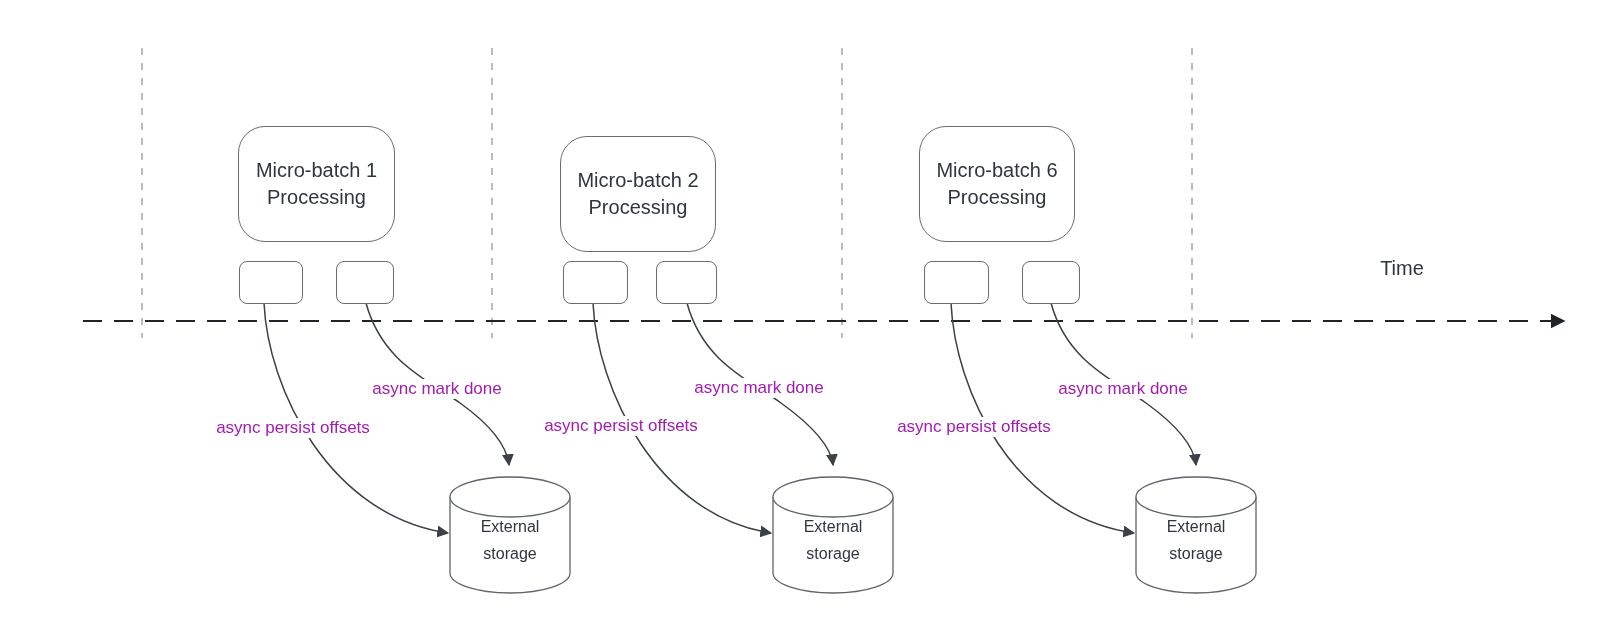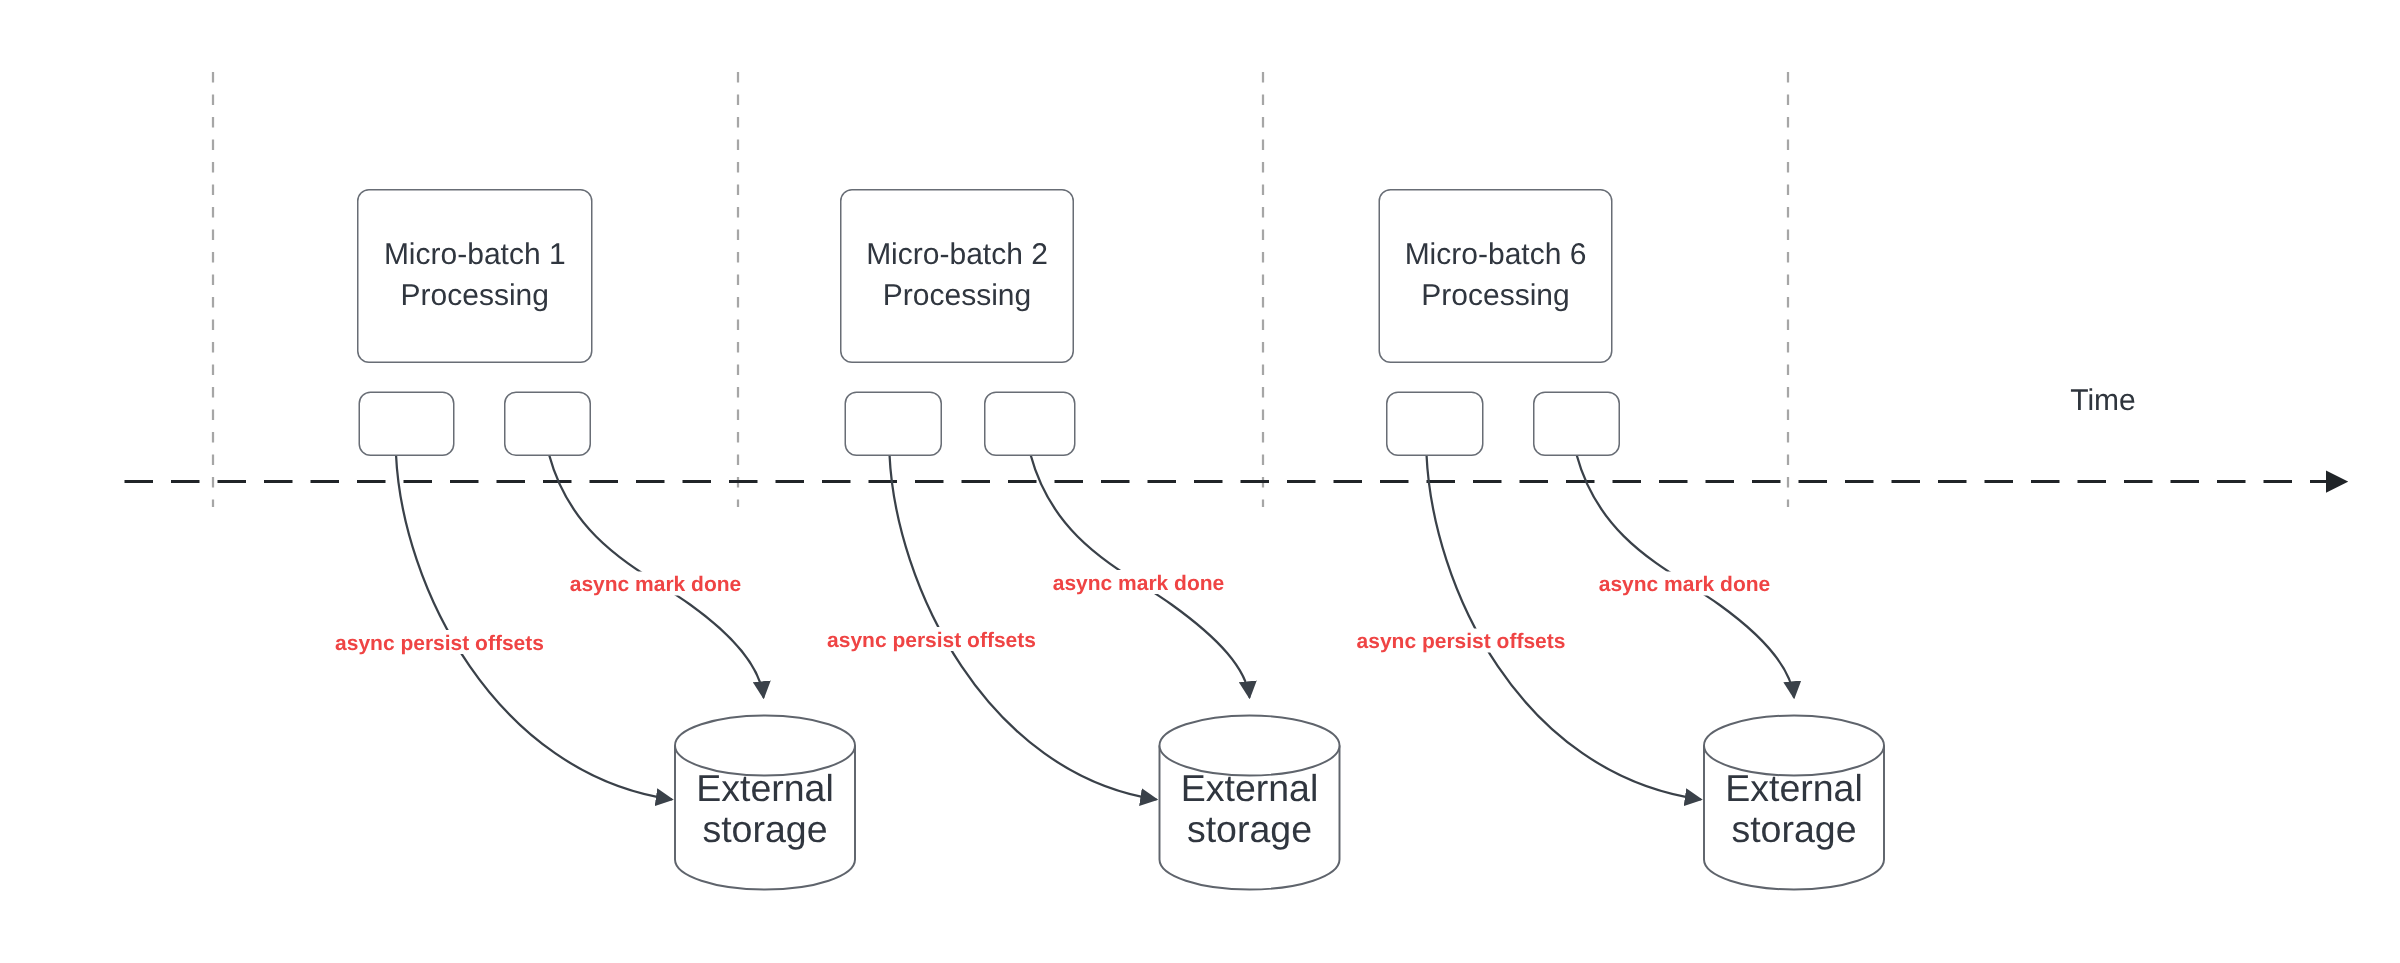--- a/index.html
+++ b/index.html
@@ -21,36 +21,37 @@
   }
   .big-box {
     display: flex;
     flex-direction: column;
     align-items: center;
     justify-content: center;
     font-size: 20px;
     line-height: 27px;
     color: #30363f;
     text-align: right;
+    border-radius: 27px;
   }
   .arrow-label {
     position: absolute;
     transform: translate(-50%, -50%);
     background: #ffffff;
     padding: 0 3px;
-    font-weight: bold;
-    font-size: 14px;
-    color: #ef4444;
+    font-weight: normal;
+    font-size: 17px;
+    color: #a21caf;
     white-space: nowrap;
   }
   .cyl-label {
     position: absolute;
     width: 110px;
     text-align: center;
-    font-size: 25px;
+    font-size: 16px;
     line-height: 27px;
     color: #30363f;
   }
   .time-label {
     position: absolute;
     transform: translate(-50%, -50%);
     font-size: 20px;
     color: #2f353d;
     white-space: nowrap;
     margin-left: 16px;
@@ -115,21 +116,21 @@
     <div class="node" style="left:336px; top:261px; width:58px; height:43px;"></div>
     <div class="arrow-label" style="left:293px; top:428px;">async persist offsets</div>
     <div class="arrow-label" style="left:437px; top:389px;">async mark done</div>
     <div class="cyl-label" style="left:455px; top:513px;">
       <div>External</div>
       <div>storage</div>
     </div>
   </div>
 
   <div>
-    <div class="node big-box" style="left:560px; top:126px; width:156px; height:116px;">
+    <div class="node big-box" style="left:560px; top:136px; width:156px; height:116px;">
       <span>Micro-batch 2</span>
       <span>Processing</span>
     </div>
     <div class="node" style="left:563px; top:261px; width:65px; height:43px;"></div>
     <div class="node" style="left:656px; top:261px; width:61px; height:43px;"></div>
     <div class="arrow-label" style="left:621px; top:426px;">async persist offsets</div>
     <div class="arrow-label" style="left:759px; top:388px;">async mark done</div>
     <div class="cyl-label" style="left:778px; top:513px;">
       <div>External</div>
       <div>storage</div>

